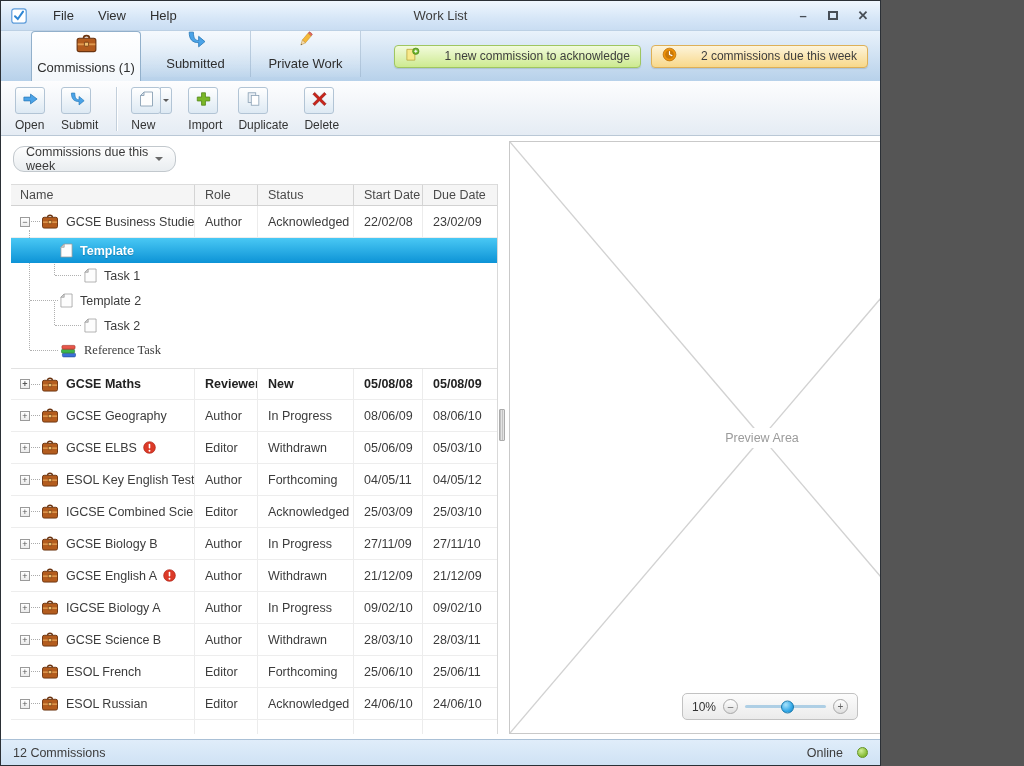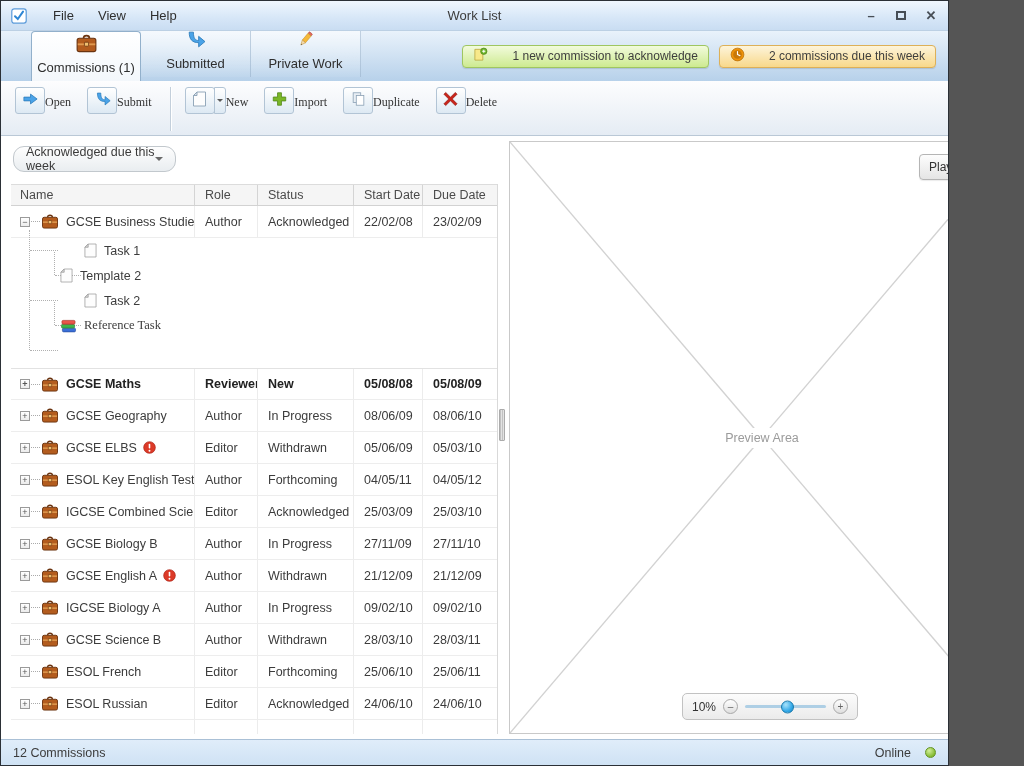--- a/index.html
+++ b/index.html
@@ -1,19 +1,19 @@
 <!DOCTYPE html>
 <html><head>
 <meta charset="utf-8">
 <style>
   * { margin:0; padding:0; box-sizing:border-box; }
   html,body { background:#555; }
   body { font-family:"Liberation Sans", sans-serif; }
   .window {
-    position:relative; width:949px; height:766px; overflow:hidden;
+    position:relative; width:881px; height:766px; overflow:hidden;
     background:#fff; border:1px solid #2b3036;
     font-family:"Liberation Sans", sans-serif; color:#3a3a3a;
   }
   
   .titlebar {
     position:absolute; left:0; top:0; width:100%; height:30px;
     background:linear-gradient(#f0f7fe, #d6e6f7 60%, #c9ddf2);
     border-bottom:1px solid #bcd0e4;
     display:flex; align-items:center; padding:0 10px;
   }
@@ -53,21 +53,21 @@
   }
   .badge.green { background:linear-gradient(#f2fbdc, #cdea90); border:1px solid #9fc661; }
   .badge.orange { background:linear-gradient(#fdf4da, #f8d88a); border:1px solid #ddb058; }
   
   .toolbar {
     position:absolute; left:0; top:80px; width:100%; height:55px;
     background:linear-gradient(#fdfdfe, #e5ecf4);
     border-bottom:1px solid #bac8d6;
     display:flex; align-items:flex-start; padding:6px 0 0 14px;
   }
-  .tool-btn { display:flex; flex-direction:row; align-items:center; margin-right:16px; cursor:default;font-family:Liberation Serif, serif; }
+  .tool-btn { display:flex; flex-direction:column; margin-right:16px; cursor:default; }
   .tool-icon-box {
     width:30px; height:27px; display:flex; align-items:center; justify-content:center;
     background:linear-gradient(#ffffff, #dde9f3);
     border:1px solid #b2c4d5; border-radius:3px;
   }
   .tool-btn .tool-label { font-size:12px; color:#333; margin-top:4px; }
   .tool-split { display:flex; }
   .tool-caret-box {
     width:12px; height:27px; margin-left:-1px; display:flex; align-items:center; justify-content:center;
     background:linear-gradient(#ffffff, #dde9f3);
@@ -319,21 +319,21 @@
               </svg></span>
           </div>
         </div>
         <div class="tool-label">Delete</div>
       </div>
     </div>
 
   <div class="content">
 
     <div class="filter-dd">
-      <span>Acknowledged due this week</span>
+      <span>Commissions due this week</span>
       <span class="caret"></span>
     </div>
 
     <div class="table" id="table">
         <div class="trow thead">
           <div class="cell c-name">Name</div>
           <div class="cell c-role">Role</div>
           <div class="cell c-status">Status</div>
           <div class="cell c-start">Start Date</div>
           <div class="cell c-due">Due Date</div>
@@ -359,20 +359,29 @@
         </div>
         <div class="tree">
           <div class="conn v" style="left: 18px; top: -8px; height: 120px;"></div>
           <div class="conn h" style="left: 19px; top: 12px; width: 28px;"></div>
           <div class="conn h" style="left: 19px; top: 62px; width: 28px;"></div>
           <div class="conn h" style="left: 19px; top: 112px; width: 28px;"></div>
           <div class="conn v" style="left: 43px; top: 14px; height: 23px;"></div>
           <div class="conn h" style="left: 44px; top: 37px; width: 26px;"></div>
           <div class="conn v" style="left: 43px; top: 64px; height: 23px;"></div>
           <div class="conn h" style="left: 44px; top: 87px; width: 26px;"></div>
+          <div class="tree-row selected" style="padding-left: 48px;">
+            <span class="row-icon">
+              <svg viewBox="0 0 14 16" width="13" height="15">
+                <path d="M4.5 1 L13 1 L13 15 L1 15 L1 4.5 Z" fill="#fdfdfd" stroke="#9a9a9a" stroke-width="0.8"></path>
+                <path d="M4.5 1 L4.5 4.5 L1 4.5 Z" fill="#d8d8d8" stroke="#9a9a9a" stroke-width="0.8"></path>
+              </svg>
+            </span>
+            <span class="row-label">Template</span>
+          </div>
           <div class="tree-row" style="padding-left: 72px;">
             <span class="row-icon">
               <svg viewBox="0 0 14 16" width="13" height="15">
                 <path d="M4.5 1 L13 1 L13 15 L1 15 L1 4.5 Z" fill="#fdfdfd" stroke="#9a9a9a" stroke-width="0.8"></path>
                 <path d="M4.5 1 L4.5 4.5 L1 4.5 Z" fill="#d8d8d8" stroke="#9a9a9a" stroke-width="0.8"></path>
               </svg>
             </span>
             <span class="row-label">Task 1</span>
           </div>
           <div class="tree-row" style="padding-left: 48px;">

